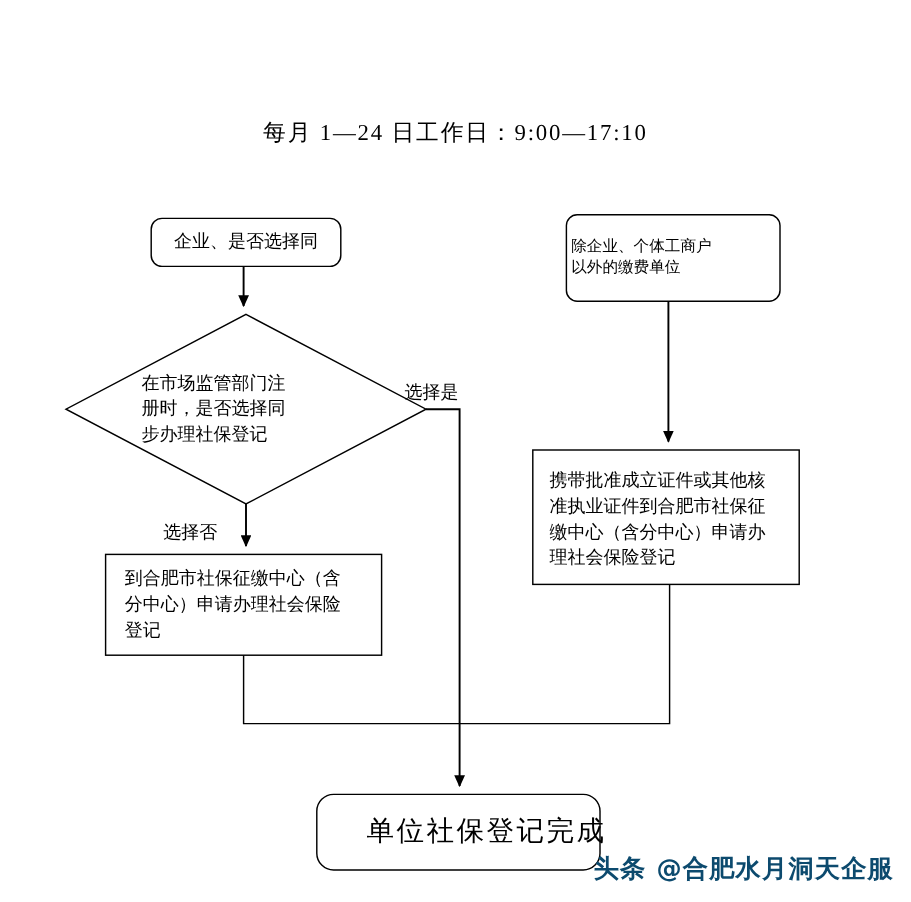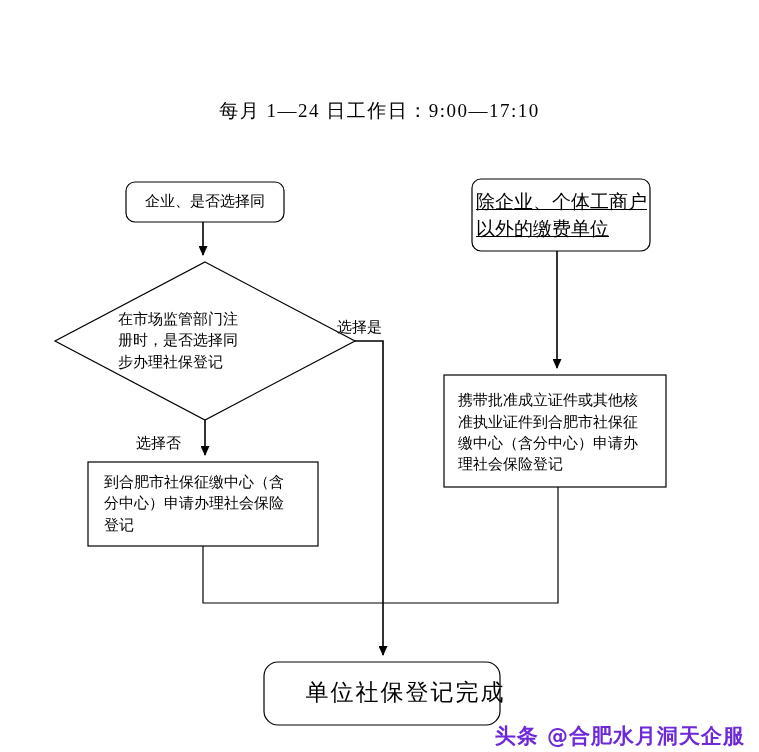--- a/index.html
+++ b/index.html
@@ -72,23 +72,22 @@
     justify-content: flex-start;
     text-align: left;
   }
 
   #node-start-left-text {
     left: 126px; top: 182px; width: 158px; height: 40px;
     font-size: 15px;
   }
   #node-start-right-text {
     left: 472px; top: 179px; width: 178px; height: 72px;
-    font-size: 19px;
+    font-size: 13px;
     padding-left: 4px;
-    text-decoration: underline;
   }
   #node-decision-text {
     left: 118px; top: 298px; width: 176px; height: 86px;
     font-size: 15px;
   }
   #node-process-left-text {
     left: 97px; top: 462px; width: 214px; height: 84px;
     font-size: 15px;
     padding-left: 7px;
   }
@@ -112,25 +111,25 @@
     color: #000000;
     white-space: nowrap;
   }
   #edge-label-yes { left: 337px; top: 318px; }
   #edge-label-no  { left: 136px; top: 434px; }
 
   
   #watermark {
     position: absolute;
     right: 14px;
-    bottom: 2px;
+    bottom: 14px;
     font-family: "DejaVu Sans", "Liberation Sans", sans-serif;
     font-size: 21px;
     font-weight: bold;
-    color: #6d28d9;
+    color: #0c4a6e;
     letter-spacing: 1px;
     white-space: nowrap;
   }
 </style>
 </head>
 <body>
 
 <div id="page">
 
   <div class="chart-subtitle">每月 1—24 日工作日：9:00—17:10</div>

